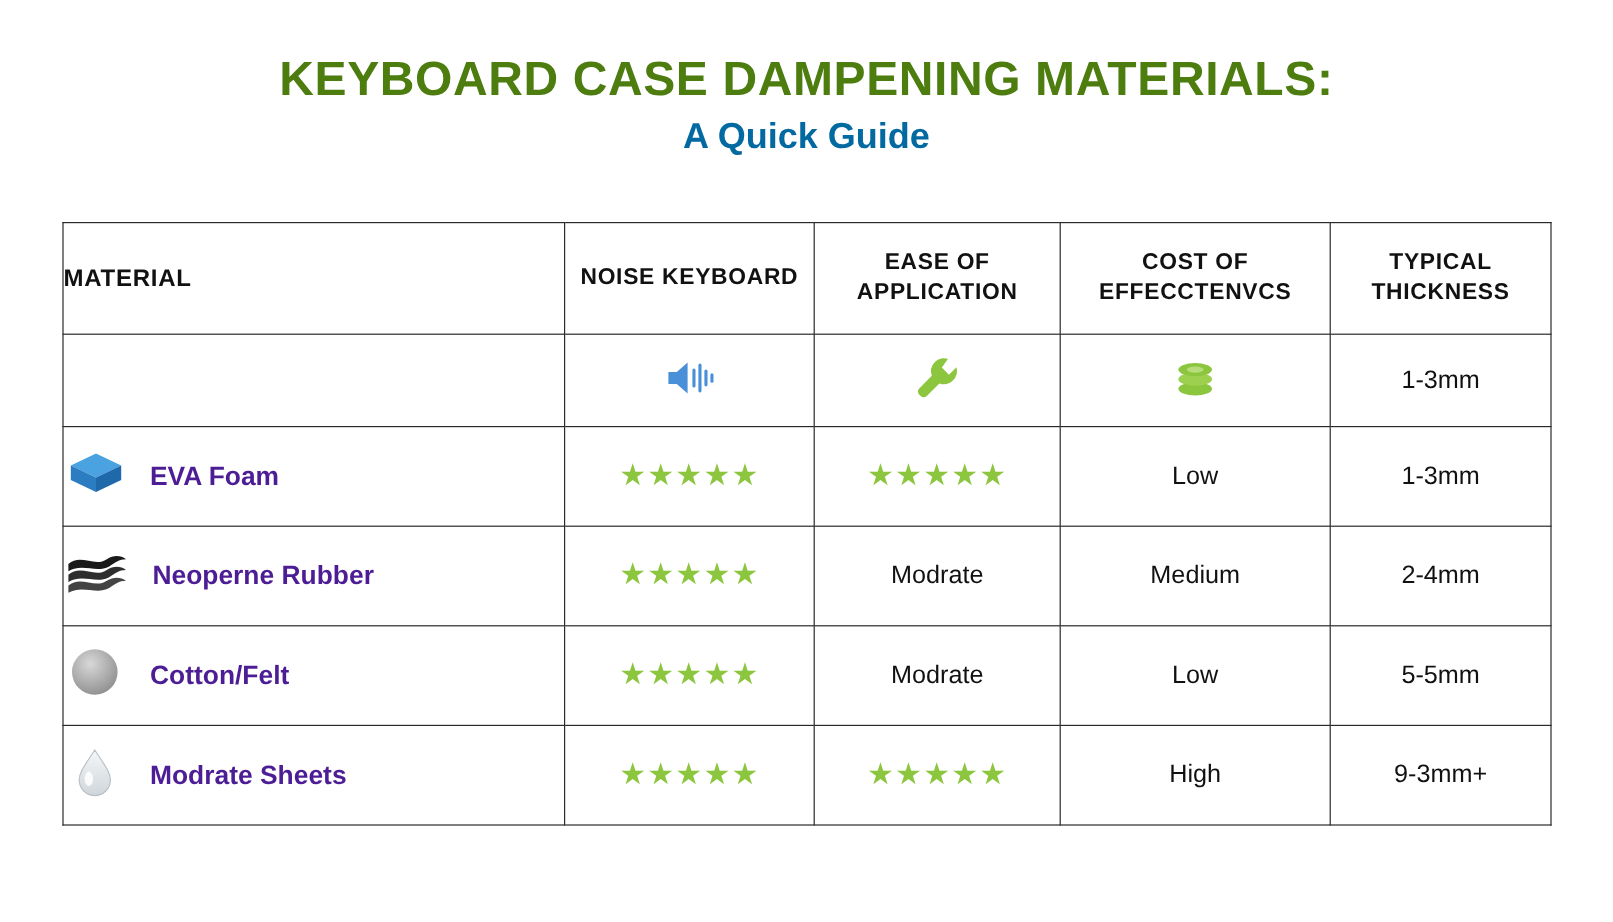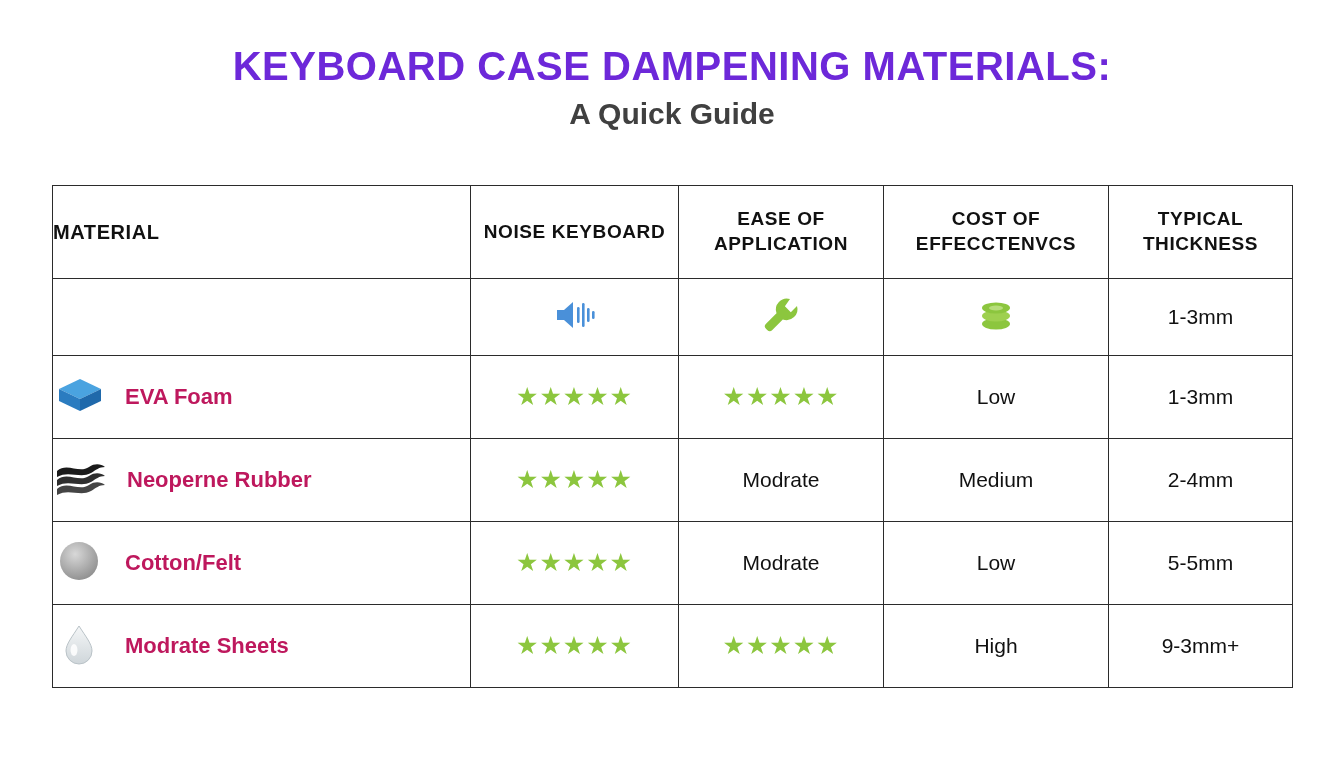--- a/index.html
+++ b/index.html
@@ -21,28 +21,28 @@
     box-sizing: border-box;
   }
   .title-block {
     padding-top: 44px;
     text-align: center;
   }
   .title-main {
     font-size: 40px;
     font-weight: bold;
     letter-spacing: 0.5px;
-    color: #6d28d9;
+    color: #4d7c0f;
     line-height: 1.12;
     text-align: center;
   }
   .title-sub {
     font-size: 30px;
     font-weight: bold;
-    color: #404040;
+    color: #0369a1;
     margin-top: 8px;
   }
   .table-wrap {
     position: absolute;
     left: 52px;
     top: 185px;
     width: 1240px;
   }
   table.matrix {
     border-collapse: collapse;
@@ -88,21 +88,21 @@
     padding-left: 22px;
   }
   .mat-inner {
     display: flex;
     align-items: center;
     gap: 18px;
   }
   .mat-label {
     font-size: 22px;
     font-weight: bold;
-    color: #be185d;
+    color: #4c1d95;
   }
   .stars {
     color: #8cc63e;
     font-size: 25px;
     letter-spacing: 1px;
     line-height: 1;
     white-space: nowrap;
   }
   .icon-svg { display: inline-block; vertical-align: middle; }
   .thin-text { font-size: 21px; }

